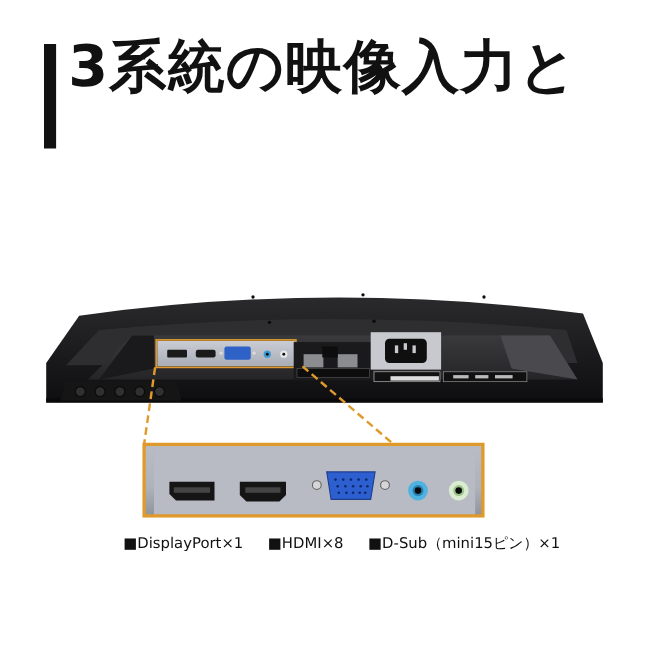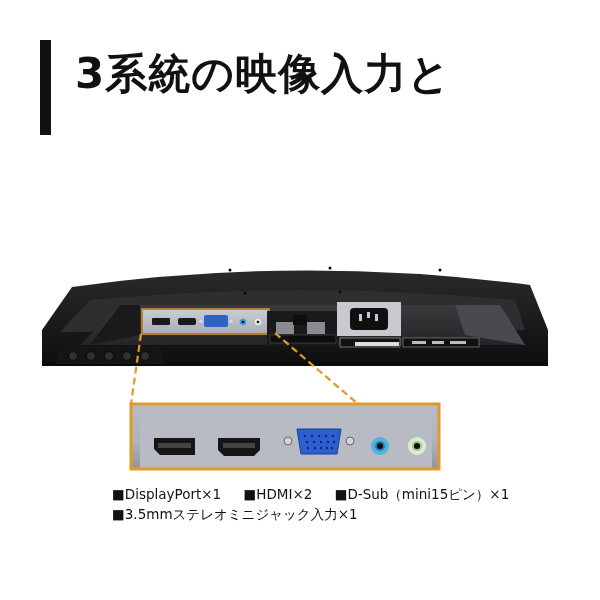--- a/index.html
+++ b/index.html
@@ -4,22 +4,22 @@
 <style>
   html, body { margin: 0; padding: 0; }
   body {
     width: 600px; height: 600px; background: #ffffff; position: relative; overflow: hidden;
     font-family: "DejaVu Sans", "Liberation Sans", sans-serif;
   }
   .title-bar {
     position: absolute; left: 40px; top: 40px; width: 11px; height: 95px; background: #111;
   }
   .title {
-    position: absolute; left: 62px; top: 36px; margin: 13px;
-    font-size: 42px; line-height: 50px; font-weight: bold; color: #111; letter-spacing: 1px;
+    position: absolute; left: 62px; top: 36px; margin: 0;
+    font-size: 52px; line-height: 50px; font-weight: bold; color: #111; letter-spacing: 1px;
   }
   .title span { display: block; }
   .stage { position: absolute; left: 0; top: 0; width: 600px; height: 600px; }
   .specs {
     position: absolute; left: 112px; top: 484px; font-size: 13.5px; line-height: 20px; color: #111;
   }
   .specs .row { white-space: nowrap; }
   .specs .item { margin-right: 18px; }
 </style>
 </head>
@@ -170,17 +170,16 @@
       <circle cx="417" cy="446" r="3" fill="#0a0a0a"></circle>
     </g>
 
     <rect x="131" y="404" width="308" height="65" fill="none" stroke="#e09a2c" stroke-width="3"></rect>
   </g>
 </svg>
 
 <div class="specs">
   <div class="row">
     <span class="item">■DisplayPort×1</span>
-    <span class="item">■HDMI×2</span>
+    <span class="item">■HDMI×8</span>
     <span class="item">■D-Sub（mini15ピン）×1</span>
   </div>
-  <div class="row">■3.5mmステレオミニジャック入力×1</div>
 </div>
 
 </body></html>

